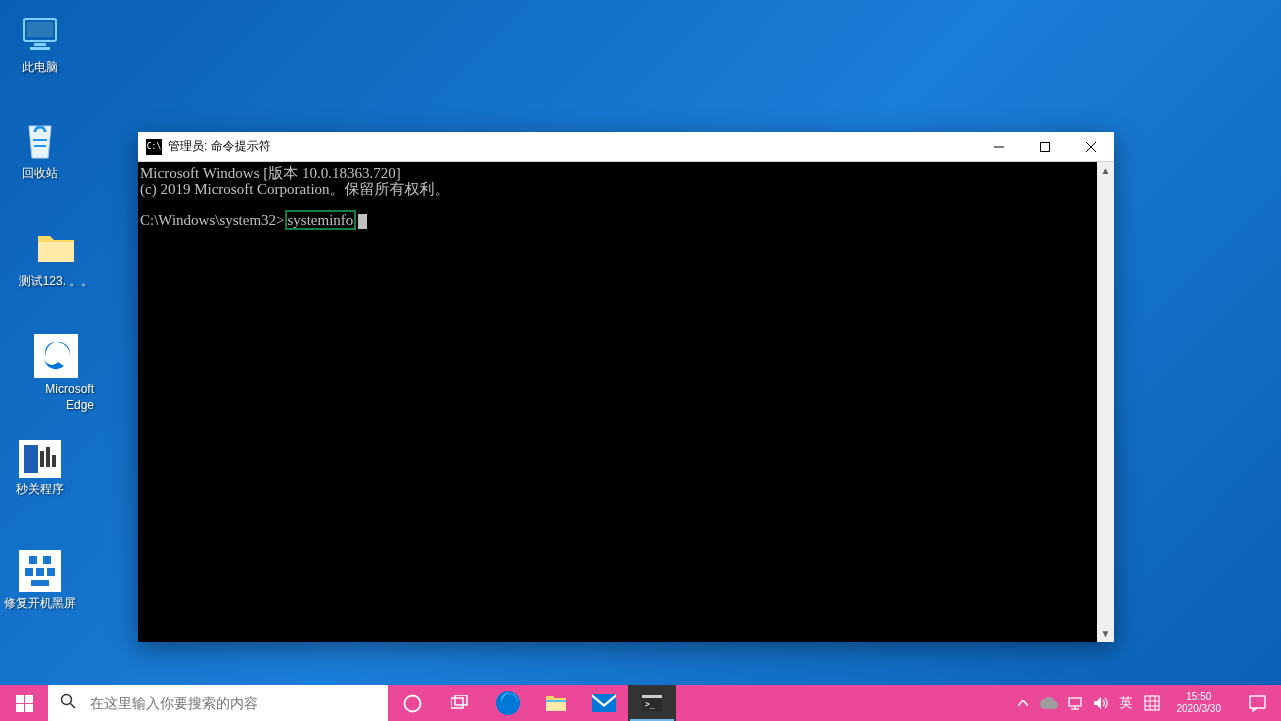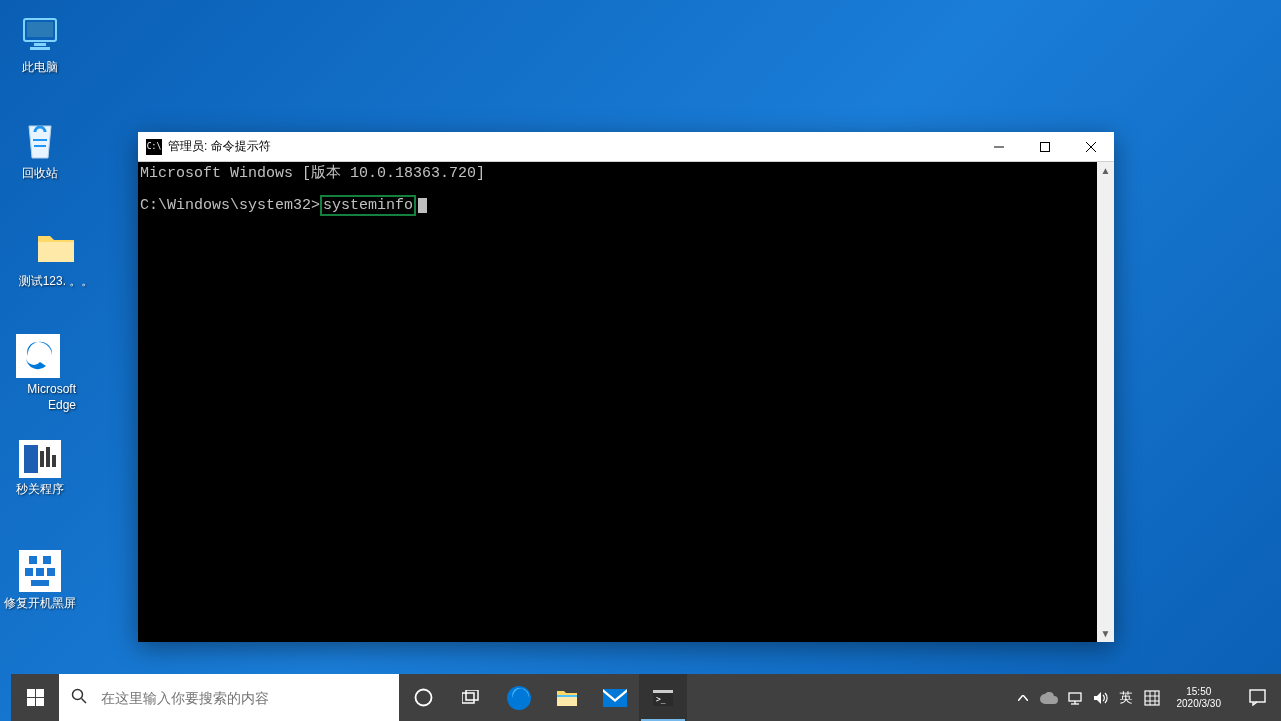--- a/index.html
+++ b/index.html
@@ -31,34 +31,34 @@
   width:16px; height:16px; margin:0 6px 0 8px; background:#000; color:#fff;
   font-size:8px; display:flex; align-items:center; justify-content:center; font-family:monospace;
 }
 .title-text { font-size: 12px; color:#000; flex:1; }
 .win-btns { display:flex; }
 .win-btn { width:46px; height:30px; display:flex; align-items:center; justify-content:center; cursor:pointer; }
 .cmd-body {
   flex:1; background:#000; display:flex; position:relative;
 }
 .cmd-content {
-  flex:1; padding:4px 2px; font-family:Liberation Mono, monospace;
+  flex:1; padding:4px 2px; font-family:Liberation Serif, serif;
   font-size:15px; color:#c0c0c0; line-height:1.05; white-space:pre;
 }
 .cmd-line { display:block; }
 .highlight-box { border:2px solid #15803d; padding:0 1px; color:#c0c0c0; }
 .cursor { display:inline-block; width:9px; height:15px; background:#c0c0c0; vertical-align:bottom; margin-left:2px; }
 .vscroll { width:17px; background:#f0f0f0; position:relative; }
 .vscroll .arrow { height:17px; display:flex; align-items:center; justify-content:center; color:#606060; font-size:10px; cursor:pointer; }
 .vscroll .arrow.up { position:absolute; top:0; width:100%; }
 .vscroll .arrow.down { position:absolute; bottom:0; width:100%; }
 
 .taskbar {
-  position:absolute; bottom:0; left:0; right:0; height:47px;
-  background:#404040; display:flex; align-items:stretch; color:#fff;margin-left:11px;
+  position:absolute; bottom:0; left:0; right:0; height:36px;
+  background:#ec4899; display:flex; align-items:stretch; color:#fff;
 }
 .start-btn { width:48px; display:flex; align-items:center; justify-content:center; cursor:pointer; }
 .search-box {
   width:340px; background:#fff; display:flex; align-items:center;
   padding:0 12px; gap:14px; cursor:text;
 }
 .search-box .mag { color:#333; }
 .search-box input {
   border:none; outline:none; background:transparent; font-size:14px; color:#666; flex:1;
   font-family:"Microsoft YaHei", sans-serif;
@@ -101,21 +101,21 @@
 <div class="desktop-icon" style="left:18px; top:228px">
   <div class="icon-box">
     <svg width="40" height="34" viewBox="0 0 40 34">
         <path d="M2 4 L14 4 L18 8 L38 8 L38 30 L2 30 Z" fill="#ffd968"></path>
         <path d="M2 10 L38 10 L38 30 L2 30 Z" fill="#ffe9a8"></path>
       </svg>
   </div>
   <div class="label">测试123. 。。</div>
 </div>
 
-<div class="desktop-icon" style="left:0; top:334px">
+<div class="desktop-icon" style="left:18px; top:334px">
   <div class="icon-box" style="background:#fff; width:44px; height:44px">
     <svg width="36" height="36" viewBox="0 0 36 36">
         <path d="M18 4 A14 14 0 0 1 32 18 L32 14 A12 12 0 0 0 8 18 A10 10 0 0 1 18 4 Z" fill="#0078d7"></path>
         <path d="M6 20 A12 12 0 0 0 26 28 L20 24 A8 8 0 0 1 6 20" fill="#0078d7"></path>
       </svg>
   </div>
   <div class="label">Microsoft Edge</div>
 </div>
 
 <div class="desktop-icon" style="left:2px; top:440px">
@@ -162,21 +162,21 @@
       </div>
       <div class="win-btn close">
         <svg width="10" height="10" viewBox="0 0 10 10">
             <line x1="0" y1="0" x2="10" y2="10" stroke="#000" stroke-width="1"></line>
             <line x1="10" y1="0" x2="0" y2="10" stroke="#000" stroke-width="1"></line>
           </svg>
       </div>
     </div>
   </div>
   <div class="cmd-body">
-    <div class="cmd-content"><span class="cmd-line">Microsoft Windows [版本 10.0.18363.720]</span><span class="cmd-line"> </span><span class="cmd-line"><span>C:\Windows\system32&gt;</span><span class="highlight-box">systeminfo</span><span class="cursor"></span></span></div>
+    <div class="cmd-content"><span class="cmd-line">Microsoft Windows [版本 10.0.18363.720]</span><span class="cmd-line">(c) 2019 Microsoft Corporation。保留所有权利。</span><span class="cmd-line"> </span><span class="cmd-line"><span>C:\Windows\system32&gt;</span><span class="highlight-box">systeminfo</span><span class="cursor"></span></span></div>
     <div class="vscroll">
       <div class="arrow up">▲</div>
       <div class="arrow down">▼</div>
     </div>
   </div>
 </div>
 
 <div class="taskbar">
   <div class="start-btn">
     <svg width="17" height="17" viewBox="0 0 17 17">

